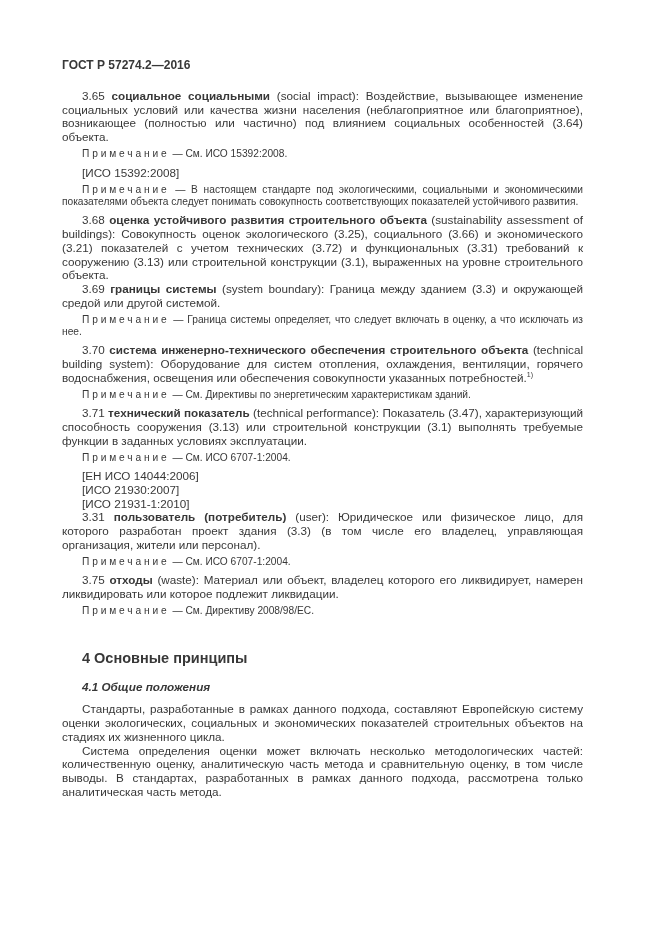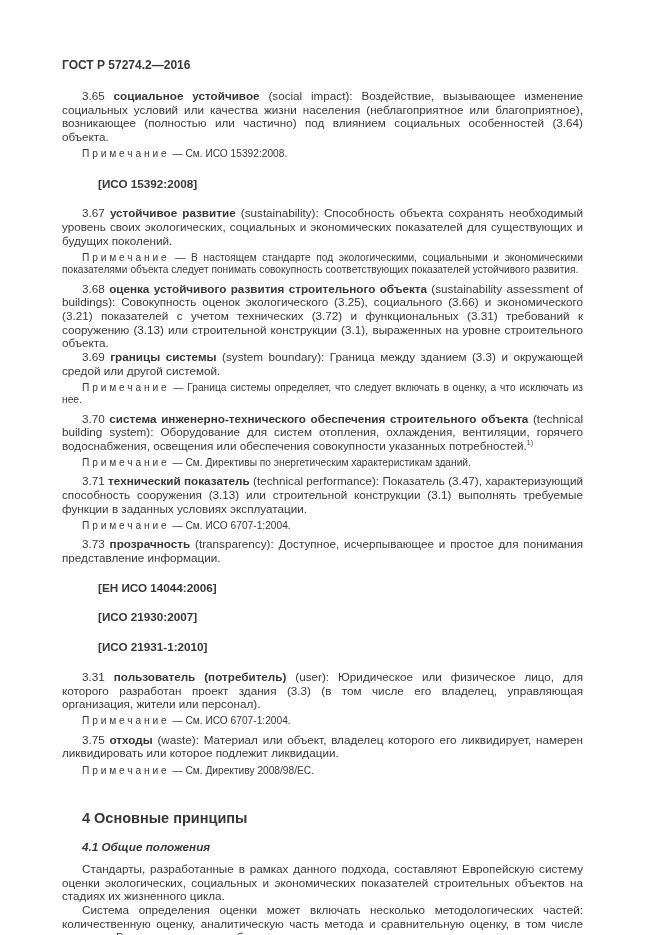--- a/index.html
+++ b/index.html
@@ -26,22 +26,21 @@
     line-height: 13.7px;
     text-align: justify;
     text-indent: 20px;
     margin: 0;
   }
   .para b { font-weight: bold; }
   .ref {
     font-size: 11.7px;
     line-height: 13.7px;
     text-indent: 20px;
-    margin: 16px;
-    font-weight: bold;
+    margin: 0;
   }
   .note {
     font-size: 10.2px;
     line-height: 12.3px;
     text-align: justify;
     text-indent: 20px;
     margin: 4.5px 0 5px 0;
   }
   .note-label { letter-spacing: 0.28em; }
   sup { font-size: 7px; line-height: 0; }
@@ -59,41 +58,39 @@
     font-style: italic;
   }
 </style>
 </head>
 <body>
 
 <div class="page">
 
   <div class="doc-header">ГОСТ Р 57274.2—2016</div>
 
-  <p class="para"><span>3.65</span> <b>социальное устойчивое</b> <span>(social impact): Воздействие, вызывающее изменение социальных условий или качества жизни населения (неблагоприятное или благоприятное), возникающее (полностью или частично) под влиянием социальных особенностей (3.64) объекта.</span></p>
+  <p class="para"><span>3.65</span> <b>социальное социальными</b> <span>(social impact): Воздействие, вызывающее изменение социальных условий или качества жизни населения (неблагоприятное или благоприятное), возникающее (полностью или частично) под влиянием социальных особенностей (3.64) объекта.</span></p>
   <p class="note"><span class="note-label">Примечание</span> <span>— См. ИСО 15392:2008.</span></p>
 
   <p class="ref">[ИСО 15392:2008]</p>
 
-  <p class="para"><span>3.67</span> <b>устойчивое развитие</b> <span>(sustainability): Способность объекта сохранять необходимый уровень своих экологических, социальных и экономических показателей для существующих и будущих поколений.</span></p>
   <p class="note"><span class="note-label">Примечание</span> <span>— В настоящем стандарте под экологическими, социальными и экономическими показателями объекта следует понимать совокупность соответствующих показателей устойчивого развития.</span></p>
 
   <p class="para"><span>3.68</span> <b>оценка устойчивого развития строительного объекта</b> <span>(sustainability assessment of buildings): Совокупность оценок экологического (3.25), социального (3.66) и экономического (3.21) показателей с учетом технических (3.72) и функциональных (3.31) требований к сооружению (3.13) или строительной конструкции (3.1), выраженных на уровне строительного объекта.</span></p>
 
   <p class="para"><span>3.69</span> <b>границы системы</b> <span>(system boundary): Граница между зданием (3.3) и окружающей средой или другой системой.</span></p>
   <p class="note"><span class="note-label">Примечание</span> <span>— Граница системы определяет, что следует включать в оценку, а что исключать из нее.</span></p>
 
   <p class="para"><span>3.70</span> <b>система инженерно-технического обеспечения строительного объекта</b> <span>(technical building system): Оборудование для систем отопления, охлаждения, вентиляции, горячего водоснабжения, освещения или обеспечения совокупности указанных потребностей.</span><sup>1)</sup></p>
   <p class="note"><span class="note-label">Примечание</span> <span>— См. Директивы по энергетическим характеристикам зданий.</span></p>
 
   <p class="para"><span>3.71</span> <b>технический показатель</b> <span>(technical performance): Показатель (3.47), характеризующий способность сооружения (3.13) или строительной конструкции (3.1) выполнять требуемые функции в заданных условиях эксплуатации.</span></p>
   <p class="note"><span class="note-label">Примечание</span> <span>— См. ИСО 6707-1:2004.</span></p>
 
 
-  <p class="para"><span>3.73</span> <b>прозрачность</b> <span>(transparency): Доступное, исчерпывающее и простое для понимания представление информации.</span></p>
   <p class="ref">[ЕН ИСО 14044:2006]</p>
   <p class="ref">[ИСО 21930:2007]</p>
   <p class="ref">[ИСО 21931-1:2010]</p>
 
   <p class="para"><span>3.31</span> <b>пользователь (потребитель)</b> <span>(user): Юридическое или физическое лицо, для которого разработан проект здания (3.3) (в том числе его владелец, управляющая организация, жители или персонал).</span></p>
   <p class="note"><span class="note-label">Примечание</span> <span>— См. ИСО 6707-1:2004.</span></p>
 
   <p class="para"><span>3.75</span> <b>отходы</b> <span>(waste): Материал или объект, владелец которого его ликвидирует, намерен ликвидировать или которое подлежит ликвидации.</span></p>
   <p class="note"><span class="note-label">Примечание</span> <span>— См. Директиву 2008/98/ЕС.</span></p>
 

